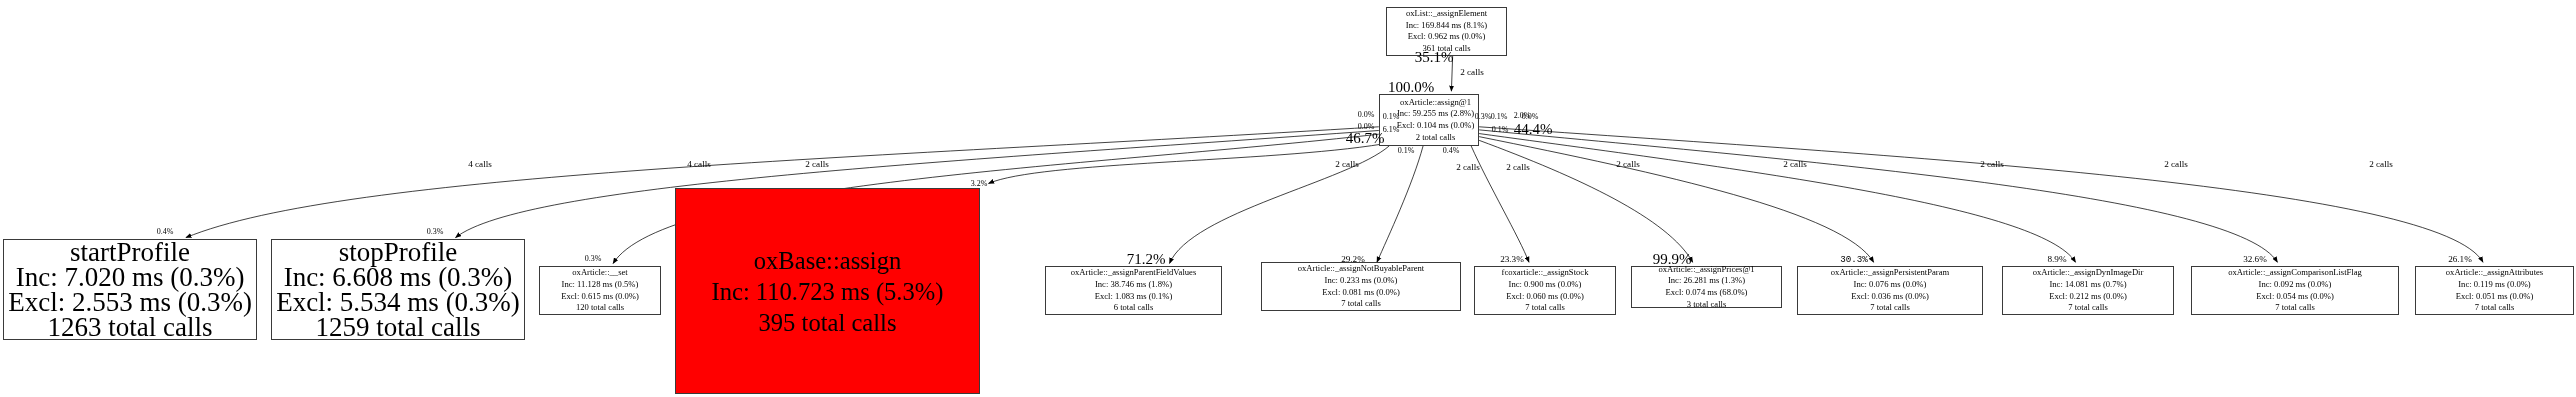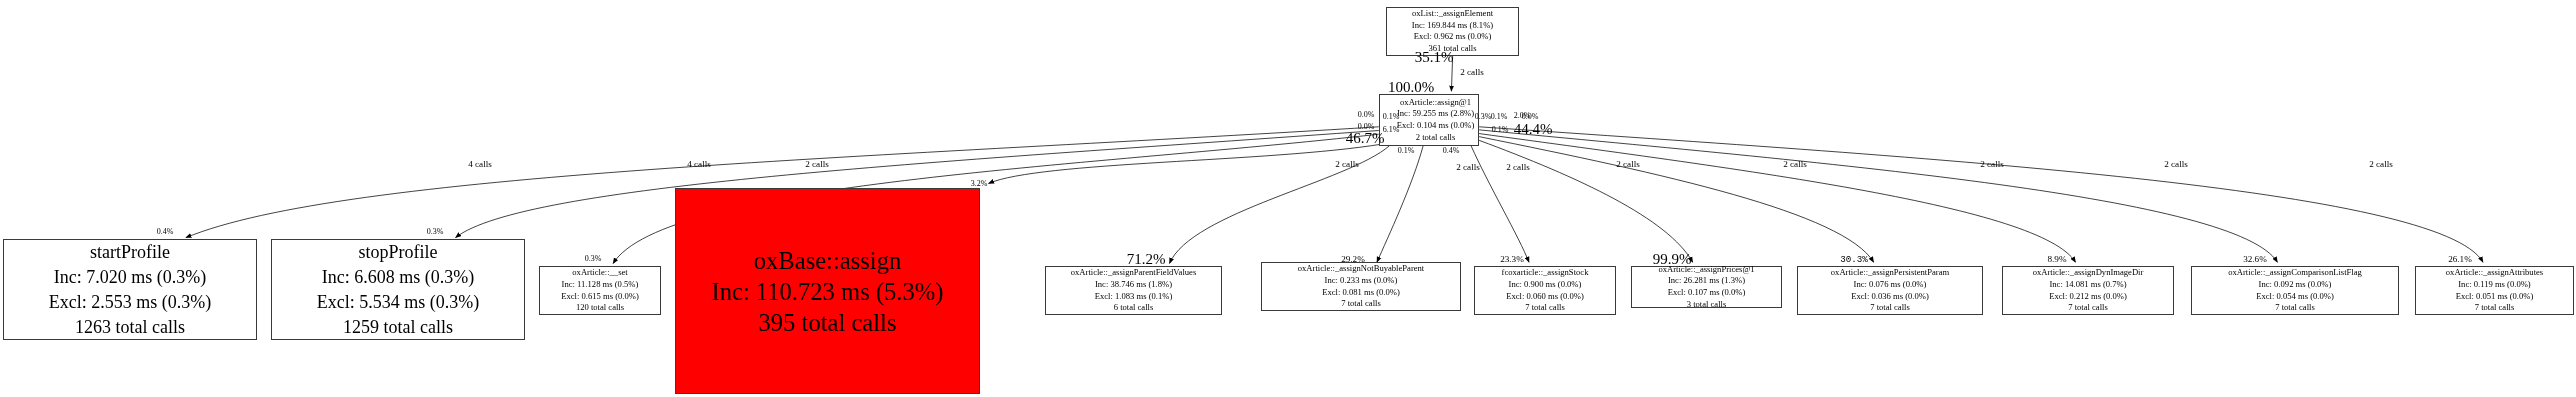--- a/index.html
+++ b/index.html
@@ -8,21 +8,21 @@
     font-family:"Liberation Serif","DejaVu Serif",serif;color:#000;
   }
   #edges{position:absolute;left:0;top:0;width:2576px;height:397px;}
   .node{
     position:absolute;box-sizing:border-box;background:#ffffff;
     border:0.9px solid #3a3a3a;display:flex;flex-direction:column;
     justify-content:center;text-align:center;z-index:2;cursor:pointer;
   }
   .node div{white-space:nowrap;}
   .node.small{font-size:8.6px;line-height:11.7px;}
-  .node.big{font-size:18px;line-height:25px;border-width:1.2px;}
+  .node.big{font-size:27px;line-height:25px;border-width:1.2px;}
   .node.hot{background:#ff0000;font-size:24.6px;line-height:31px;border-width:1.2px;}
   .elabel{
     position:absolute;transform:translate(-50%,-50%);white-space:nowrap;
     z-index:3;font-size:9.2px;
   }
   .elabel.lg{font-size:15px;}
   .elabel.sm{font-size:8px;}
 </style>
 </head>
 <body>
@@ -45,21 +45,21 @@
       <path marker-end="url(#arrow)" d="M2312,237 C2295,300 2255,385 2237,426"></path>
       <path marker-end="url(#arrow)" d="M2390,237 C2418,300 2468,385 2484,426"></path>
       <path marker-end="url(#arrow)" d="M2403,228 C2565,288 2710,355 2750,426"></path>
       <path marker-end="url(#arrow)" d="M2403,222 C2700,282 2995,345 3044,426"></path>
       <path marker-end="url(#arrow)" d="M2403,217 C2840,277 3315,335 3372,426"></path>
       <path marker-end="url(#arrow)" d="M2403,211 C2990,267 3635,320 3700,426"></path>
       <path marker-end="url(#arrow)" d="M2403,206 C3140,257 3965,305 4034,426"></path>
     </g>
   </svg>
 
-  <div class="node small" style="left:1386px;top:6.8px;width:133px;height:49px;">
+  <div class="node small" style="left:1386px;top:6.8px;width:121px;height:49px;">
     <div>oxList::_assignElement</div>
     <div>Inc: 169.844 ms (8.1%)</div>
     <div>Excl: 0.962 ms (0.0%)</div>
     <div>361 total calls</div>
   </div>
 
   <div class="node small" style="left:1379px;top:94px;width:100px;height:52px;padding-left:13px;">
     <div>oxArticle::assign@1</div>
     <div>Inc: 59.255 ms (2.8%)</div>
     <div>Excl: 0.104 ms (0.0%)</div>
@@ -110,21 +110,21 @@
   <div class="node small" style="left:1474px;top:266px;width:142px;height:49px;">
     <div>fcoxarticle::_assignStock</div>
     <div>Inc: 0.900 ms (0.0%)</div>
     <div>Excl: 0.060 ms (0.0%)</div>
     <div>7 total calls</div>
   </div>
 
   <div class="node small" style="left:1631px;top:266px;width:151px;height:42px;align-items:center;">
     <div>oxArticle::_assignPrices@1</div>
     <div>Inc: 26.281 ms (1.3%)</div>
-    <div>Excl: 0.107 ms (0.0%)</div>
+    <div>Excl: 0.074 ms (68.0%)</div>
     <div>3 total calls</div>
   </div>
 
   <div class="node small" style="left:1797px;top:266px;width:186px;height:49px;">
     <div>oxArticle::_assignPersistentParam</div>
     <div>Inc: 0.076 ms (0.0%)</div>
     <div>Excl: 0.036 ms (0.0%)</div>
     <div>7 total calls</div>
   </div>
 

